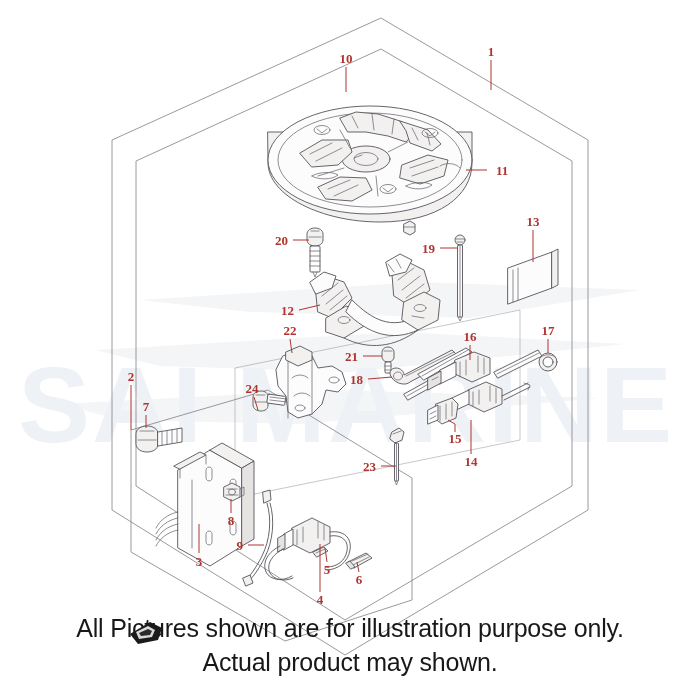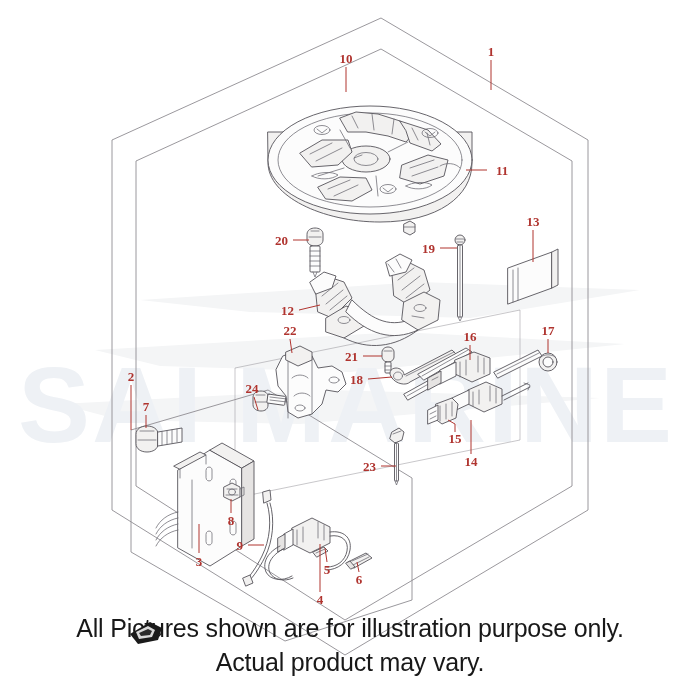--- a/index.html
+++ b/index.html
@@ -445,21 +445,21 @@
       <text class="callout-text" x="327" y="574" text-anchor="middle">5</text>
 
       <line class="leader" x1="359" y1="572" x2="357" y2="562"></line>
       <text class="callout-text" x="359" y="584" text-anchor="middle">6</text>
     </g>
 
   </svg>
 
   <div id="disclaimer">
     <span class="ln">All Pictures shown are for illustration purpose only.</span>
-    <span class="ln">Actual product may vary.</span>
+    <span class="ln">Actual product may shown.</span>
   </div>
 
   <svg id="badge" viewBox="0 0 36 26">
     <path d="M2 14 L22 2 L34 8 L30 20 L10 24 Z" fill="#1a1a1a"></path>
     <path d="M8 12 L20 6 L27 10 L24 17 L11 19 Z" fill="#d8d8d8"></path>
     <path d="M11 13 L20 9 L24 11 L22 15 L13 16 Z" fill="#2a2a2a"></path>
   </svg>
 
 </div>
 

